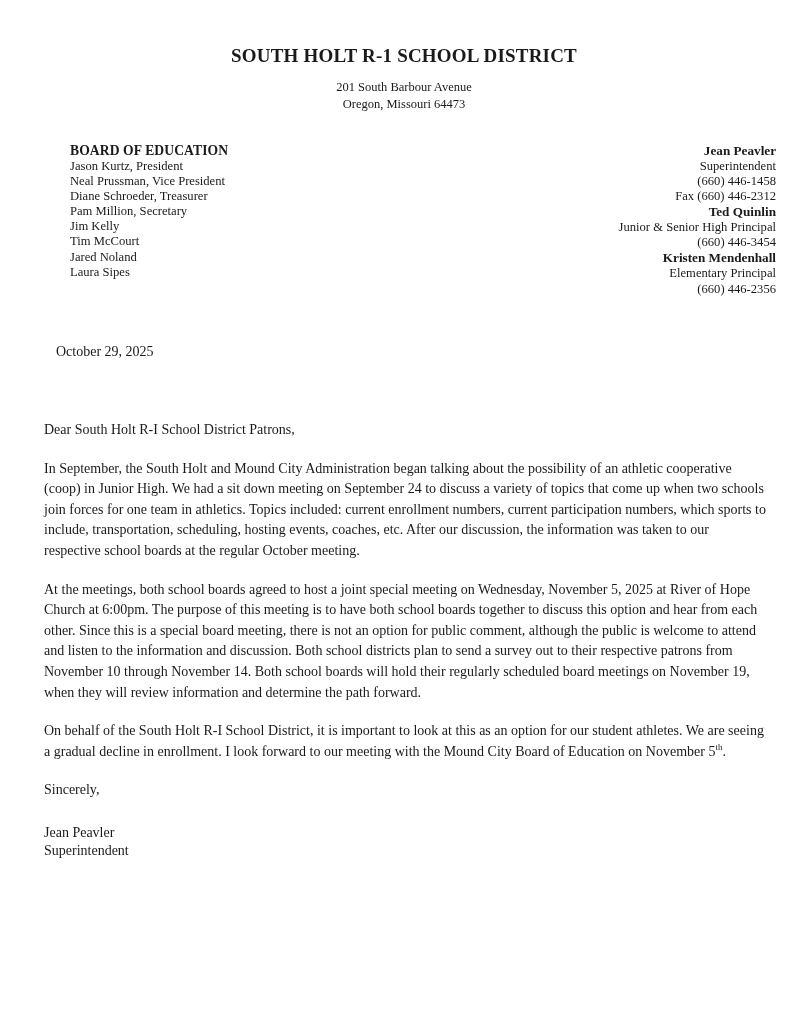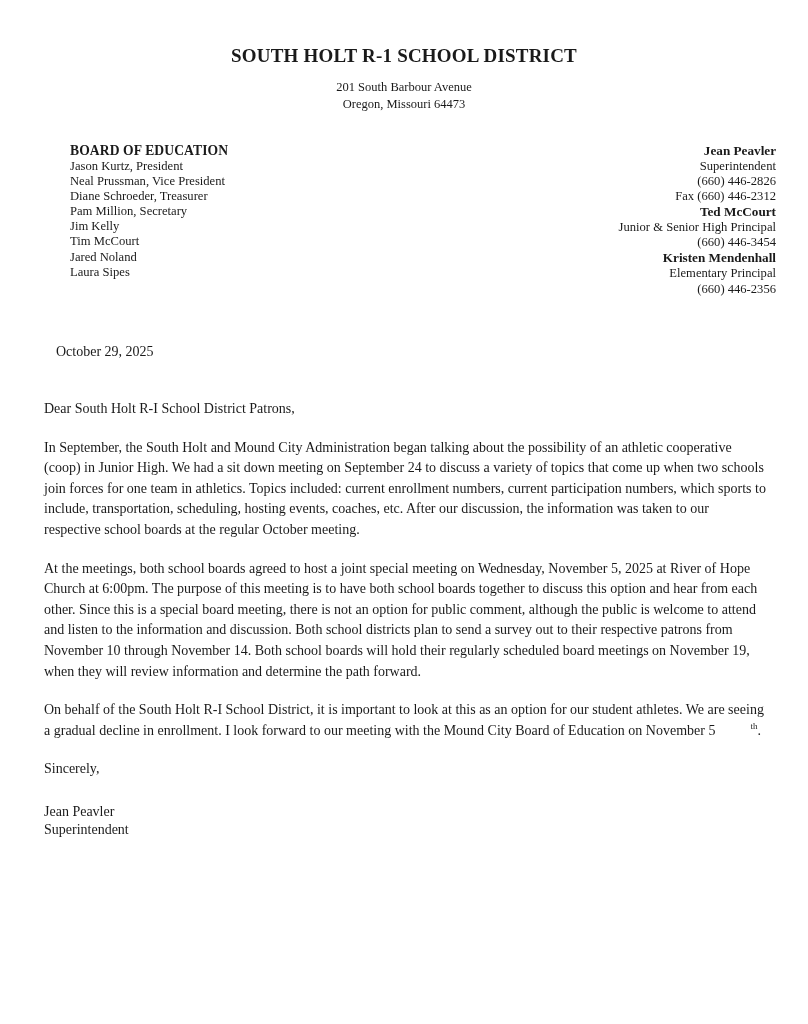--- a/index.html
+++ b/index.html
@@ -76,32 +76,32 @@
   
   .letter-date {
     position: absolute;
     left: 56px;
     top: 344px;
     font-size: 14px;
   }
   .letter-body {
     position: absolute;
     left: 44px;
-    top: 399px;
+    top: 420px;
     width: 722px;
     font-size: 14px;
     line-height: 20.6px;
     text-align: left;
   }
   .salutation { margin: 0 0 25px 0; }
   .letter-body p { margin: 0 0 18px 0; }
   .letter-body p.closing { margin: 7px 0 0 0; font-family: Liberation Serif, serif; }
   .sig-block { margin-top: 23px; }
   .sig-block div { line-height: 18px; }
-  sup { font-size: 0.64em; vertical-align: super; line-height: 0; margin-left: 35px; }
+  sup { font-size: 0.64em; vertical-align: super; line-height: 0; }
 </style>
 </head>
 <body>
 
 <div class="page">
 
   <div class="letterhead">
     <div class="district-title">SOUTH HOLT R-1 SCHOOL DISTRICT</div>
     <div class="district-address">
       <div>201 South Barbour Avenue</div>
@@ -119,23 +119,23 @@
       <div>Pam Million, Secretary</div>
       <div>Jim Kelly</div>
       <div>Tim McCourt</div>
       <div>Jared Noland</div>
       <div>Laura Sipes</div>
     </div>
 
     <div class="admin-block">
       <div class="admin-name">Jean Peavler</div>
       <div>Superintendent</div>
-      <div>(660) 446-2826</div>
+      <div>(660) 446-1458</div>
       <div>Fax (660) 446-2312</div>
-      <div class="admin-name">Ted McCourt</div>
+      <div class="admin-name">Ted Quinlin</div>
       <div>Junior &amp; Senior High Principal</div>
       <div>(660) 446-3454</div>
       <div class="admin-name">Kristen Mendenhall</div>
       <div>Elementary Principal</div>
       <div>(660) 446-2356</div>
     </div>
 
   </div>
 
   <div class="letter-date">October 29, 2025</div>

